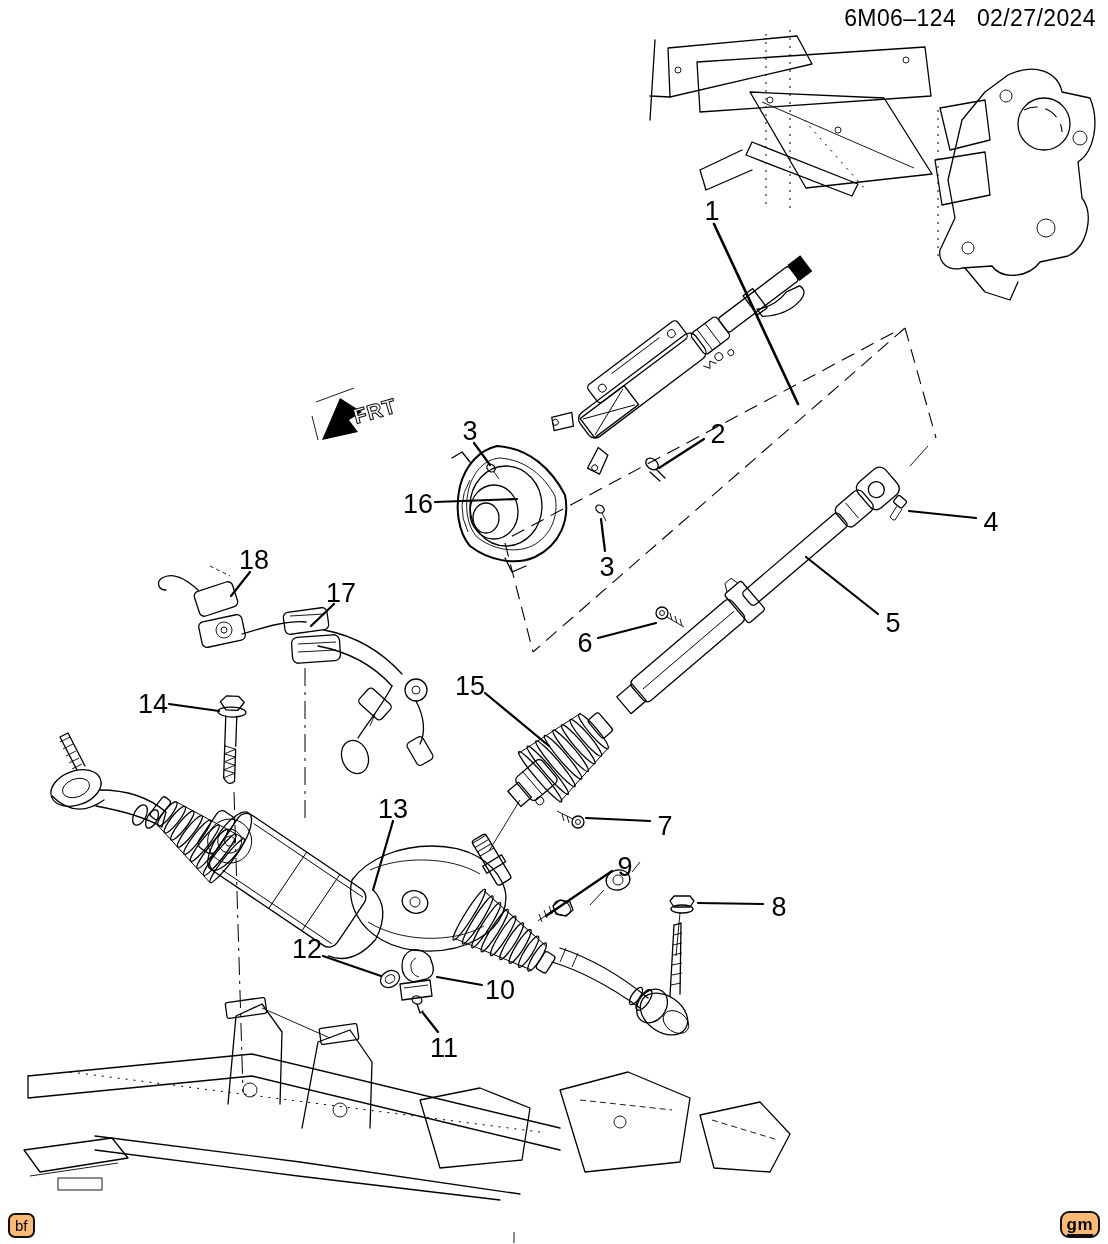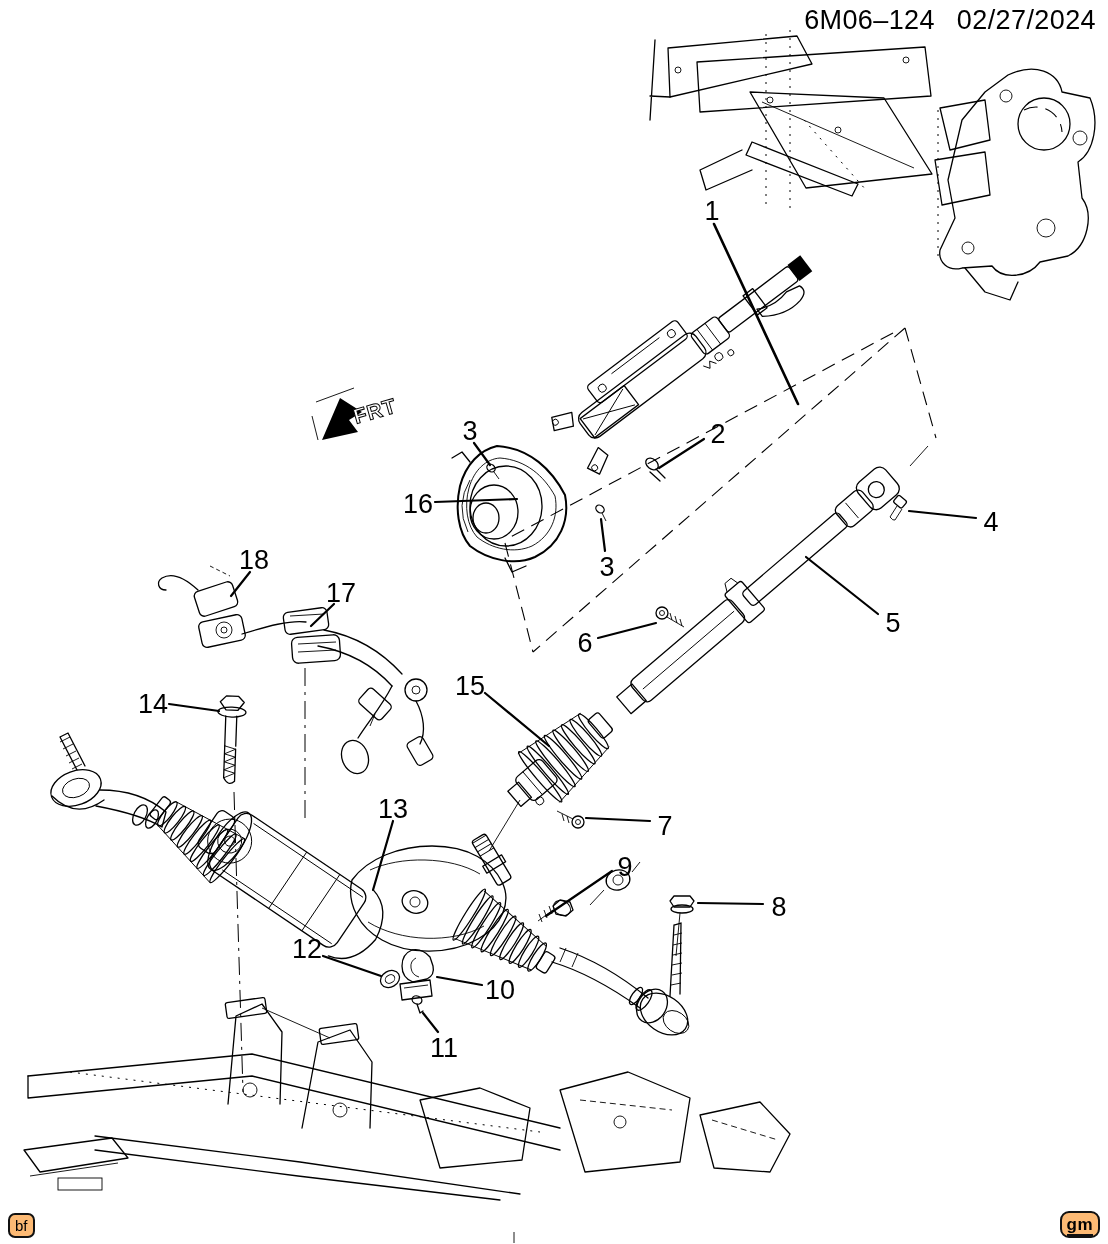--- a/index.html
+++ b/index.html
@@ -1,19 +1,19 @@
 <!DOCTYPE html>
 <html><head>
 <meta charset="utf-8">
 <style>
   html,body{margin:0;padding:0;background:#fff;}
   #page{position:relative;width:1108px;height:1244px;background:#fff;overflow:hidden;
         font-family:"Liberation Sans", sans-serif;color:#000;}
   #art{position:absolute;left:0;top:0;}
-  .hdr{position:absolute;top:5px;right:12px;font-size:27px;letter-spacing:.4px;
+  .hdr{position:absolute;top:5px;right:12px;font-size:23px;letter-spacing:.4px;
        font-family:"Liberation Sans",sans-serif;white-space:nowrap;}
   .hdr span{margin-left:14px;}
   .cornerbox{position:absolute;bottom:6px;border:2px solid #111;border-radius:7px;
        padding:1px 5px;font-size:15px;line-height:19px;background:#fdba74;}
   #bfbox{left:8px;}
   #gmbox{right:8px;font-weight:bold;font-size:17px;border-width:2.5px;border-radius:9px;padding:2px 5px;}
   #gmbox span{border-bottom:2px solid #111;padding-bottom:0px;letter-spacing:.5px;}
   
   .ln{stroke:#000;fill:none;stroke-width:1.3;stroke-linecap:round;stroke-linejoin:round;}
   .ln2{stroke:#000;fill:none;stroke-width:2;stroke-linecap:round;stroke-linejoin:round;}

